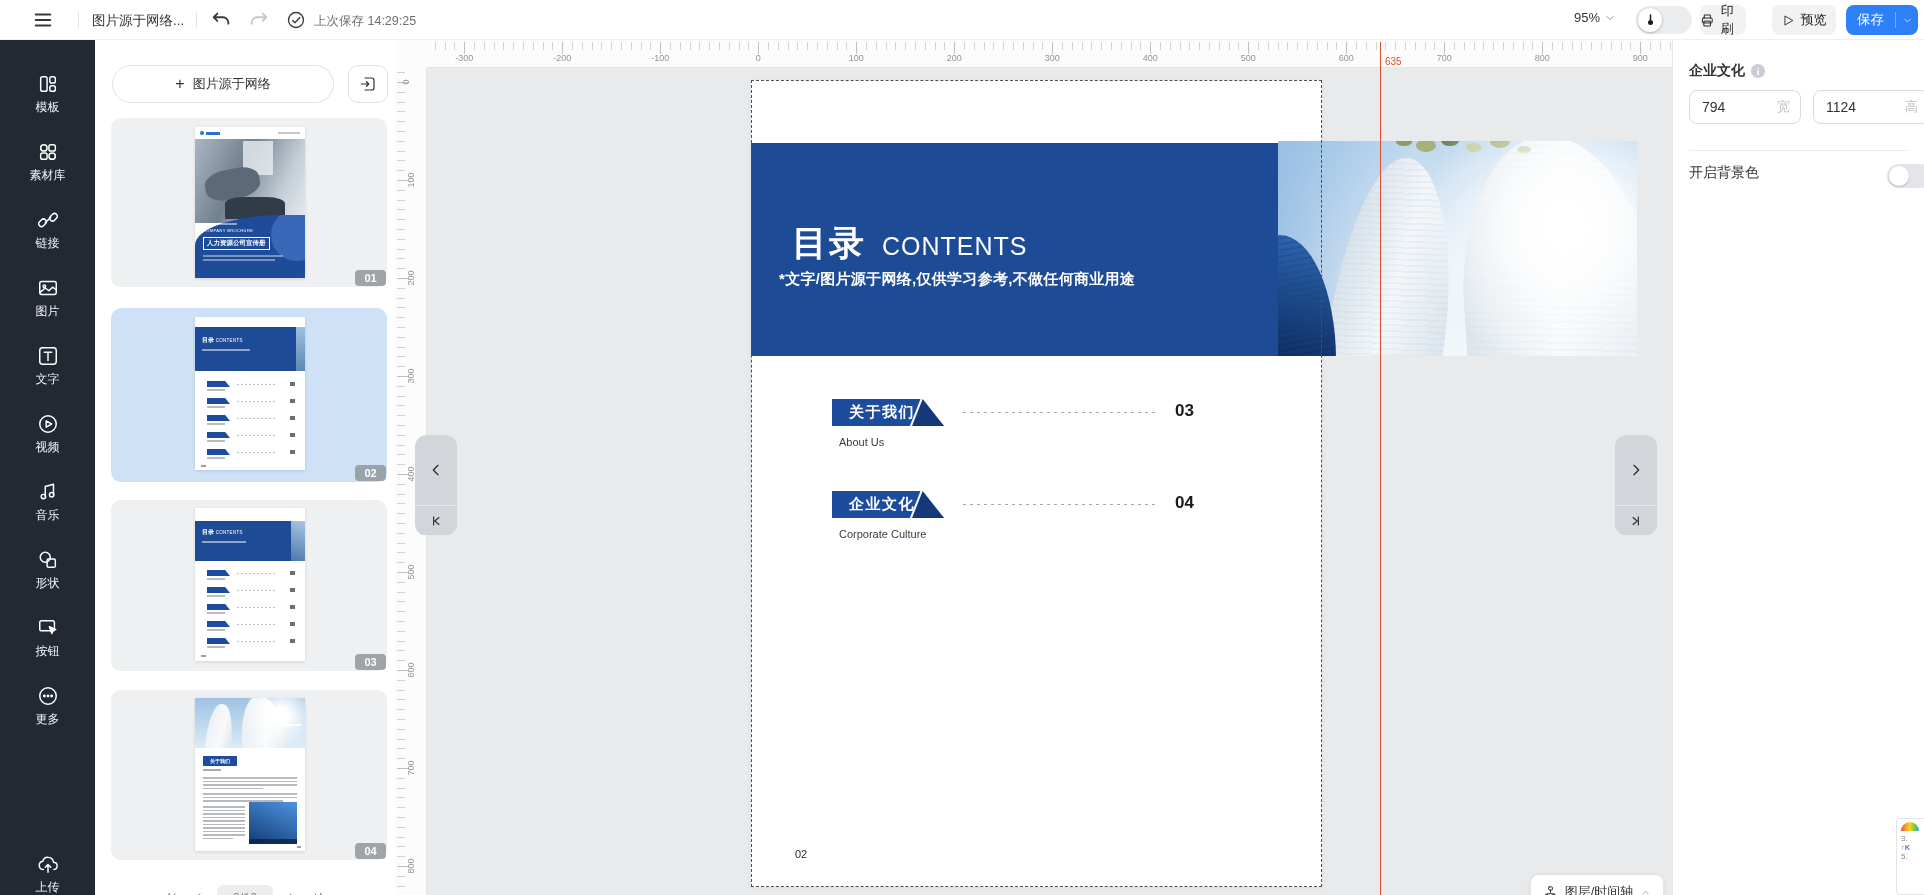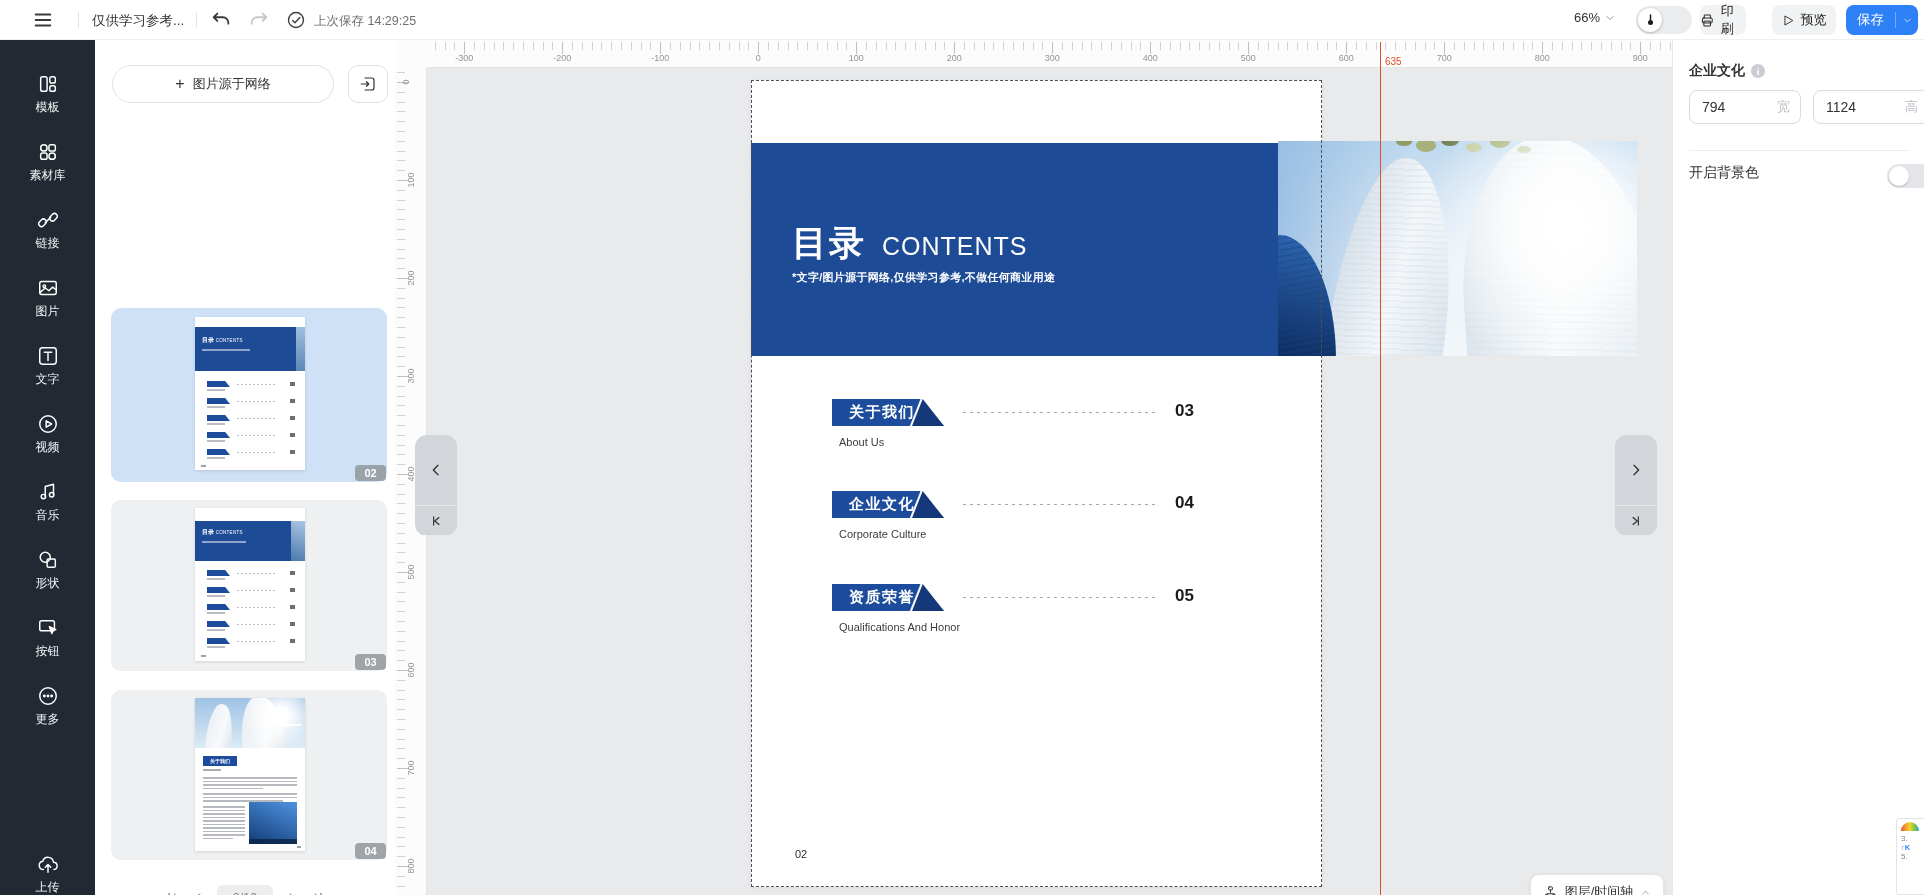--- a/index.html
+++ b/index.html
@@ -74,21 +74,21 @@
   .vlab { position:absolute; left:8px; font-size:9px; color:#949494; transform:translateY(-50%) rotate(-90deg); }
   #guide-line { left:985px; top:2px; width:1px; height:853px; background:#dd4f2e; z-index:40; }
   #guide-label { left:990px; top:16px; font-size:10px; color:#dd4f2e; z-index:40; }
 
   #page { left:356px; top:40px; width:571px; height:807px; background:#fff; box-shadow:0 1px 5px rgba(0,0,0,.06); }
   #page-outline { left:356px; top:40px; width:571px; height:807px; border:1px dashed #4f4f4f; z-index:30; pointer-events:none; }
   #band { left:0; top:63px; width:527px; height:213px; background:#1e4b96; }
   #band-title { left:41px; top:140px; display:flex; align-items:baseline; color:#fff; }
   #band-title .cn { font-size:35px; font-weight:bold; letter-spacing:2px; }
   #band-title .en { font-size:25px; margin-left:16px; letter-spacing:1px; }
-  #band-note { left:41px; top:190px; font-size:11px; font-weight:bold; color:#fff; letter-spacing:.3px; }
+  #band-note { left:28px; top:190px; font-size:15px; font-weight:bold; color:#fff; letter-spacing:.3px; }
 
   #photo { left:527px; top:61px; width:359px; height:215px; overflow:hidden; background:linear-gradient(180deg,#bdd8ee,#e9f1f8 55%,#f3f7fa); }
   #photo .deep { position:absolute; inset:0; background:linear-gradient(90deg,#8fb8e0cc,transparent 38%); }
   #photo .t1 { left:58px; top:16px; width:118px; height:210px; border-radius:50% 50% 0 0/100% 85% 0 0; transform:rotate(7deg);
       background:repeating-linear-gradient(175deg,#ffffff00 0 4px,#c3ced933 4px 6px),linear-gradient(100deg,#cdd9e4,#f3f7fa 55%,#dbe4ec); }
   #photo .t2 { left:182px; top:-6px; width:200px; height:225px; border-radius:45% 55% 0 0/75% 95% 0 0; transform:rotate(-4deg);
       background:repeating-linear-gradient(185deg,#ffffff00 0 5px,#cfd9e233 5px 7px),linear-gradient(95deg,#d8e2ea,#f6f9fb 50%,#e3eaf0); }
   #photo .dark { left:-8px; top:94px; width:66px; height:125px; border-radius:0 85% 0 0/0 100% 0 0;
       background:repeating-linear-gradient(170deg,#ffffff00 0 4px,#1b417f55 4px 6px),linear-gradient(15deg,#0b2a5c,#2f6ab8); }
   #photo .leaves { left:118px; top:-4px; width:16px; height:9px; border-radius:50%; background:#8e9c64;
@@ -134,42 +134,42 @@
 </head>
 <body>
 
 <div class="abs" id="topbar">
   <div class="abs tb-icon" style="left:32px;top:9px">
     <svg class="ic" width="22" height="22" viewBox="0 0 24 24">
         <path d="M4 6h16M4 12h16M4 18h16" stroke-width="2"></path>
       </svg>
   </div>
   <div class="abs tb-sep" style="left:78px"></div>
-  <div class="abs" id="doc-title">仅供学习参考...</div>
+  <div class="abs" id="doc-title">图片源于网络...</div>
   <div class="abs tb-sep" style="left:196px"></div>
   <div class="abs tb-icon" style="left:210px;top:9px">
     <svg class="ic" width="22" height="22" viewBox="0 0 24 24">
         <path d="M8 5 4 9l4 4M4 9h10a6 6 0 0 1 6 6v1" stroke-width="2"></path>
       </svg>
   </div>
   <div class="abs" style="left:248px;top:9px;color:#c3c6ca">
     <svg class="ic" width="22" height="22" viewBox="0 0 24 24">
         <path d="M16 5l4 4-4 4M20 9H10a6 6 0 0 0-6 6v1" stroke-width="2"></path>
       </svg>
   </div>
   <div class="abs tb-icon" style="left:286px;top:10px">
     <svg class="ic" width="20" height="20" viewBox="0 0 24 24">
         <circle cx="12" cy="12" r="9"></circle>
         <path d="M8 12.5l2.8 2.8L16.5 9"></path>
       </svg>
   </div>
   <div class="abs" id="saved-text">上次保存 14:29:25</div>
 
   <div class="abs" id="zoom-ctl">
-    <span>66%</span>
+    <span>95%</span>
     <svg class="ic" width="12" height="12" viewBox="0 0 24 24" style="color:#777">
         <path d="M6 9l6 6 6-6"></path>
       </svg>
   </div>
   <div class="abs" id="touch-toggle">
     <div class="abs" id="touch-knob">
       <svg class="ic" width="15" height="15" viewBox="0 0 24 24">
           <path d="M12 3v8" stroke-width="2.4"></path>
           <circle cx="12" cy="15" r="4" fill="currentColor" stroke="none"></circle>
         </svg>
@@ -295,20 +295,43 @@
     <span style="font-size:16px">+</span>
     <span>图片源于网络</span>
   </div>
   <div class="abs" id="import-btn">
     <svg class="ic" width="18" height="18" viewBox="0 0 24 24">
         <path d="M8 4h9a3 3 0 0 1 3 3v10a3 3 0 0 1-3 3H8"></path>
         <path d="M3 12h10M10 9l3 3-3 3"></path>
       </svg>
   </div>
 
+  <div class="abs pcard" style="top:78px;height:169px">
+    <div class="abs pthumb" style="top:9px;height:151px">
+      <div class="abs tstrip">
+        <div class="bar" style="left:5px;top:4px;width:4px;height:4px;border-radius:50%;background:#2e6fd0"></div>
+        <div class="bar" style="left:11px;top:5px;width:14px;height:2.5px;background:#2e6fd0"></div>
+        <div class="bar" style="right:5px;top:5px;width:22px;height:2px;background:#c3c8cd"></div>
+      </div>
+      <div class="abs tc-photo">
+        <div class="bar" style="left:48px;top:2px;width:30px;height:34px;background:#e9eef3;opacity:.8"></div>
+        <div class="bar" style="left:10px;top:30px;width:55px;height:30px;background:#5c6a77;border-radius:40%;transform:rotate(-12deg)"></div>
+        <div class="bar" style="left:30px;top:58px;width:60px;height:22px;background:#323c48;border-radius:30% 30% 0 0"></div>
+      </div>
+      <div class="abs tc-curve">
+        <div class="arc"></div>
+        <div class="bar" style="left:8px;top:8px;width:34px;height:2px;background:rgba(255,255,255,.5)"></div>
+        <div class="bar" style="left:8px;top:13px;color:#fff;font-size:4px;letter-spacing:.4px">COMPANY BROCHURE</div>
+        <div class="tc-title">人力资源公司宣传册</div>
+        <div class="bar" style="left:8px;top:40px;width:80px;height:1.5px;background:rgba(255,255,255,.4)"></div>
+        <div class="bar" style="left:8px;top:44px;width:72px;height:1.5px;background:rgba(255,255,255,.4)"></div>
+      </div>
+    </div>
+    <div class="abs pbadge">01</div>
+  </div>
 
   <div class="abs pcard sel" style="top:268px;height:174px">
     <div class="abs pthumb" style="top:9px;height:153px">
       <div class="mini-band" style="top:10px;height:44px">
         <div class="mt"><span>目录</span> <i>CONTENTS</i></div>
         <div class="bar" style="left:7px;top:22px;width:48px;height:1.5px;background:rgba(255,255,255,.5)"></div>
         <div class="bar" style="right:0;top:0;width:9px;height:44px;background:linear-gradient(180deg,#9fc0e0,#5d86b4)"></div>
       </div>
       <div class="mrow" style="top:64px">
           <div class="mb"></div>
@@ -710,31 +733,20 @@
       <div class="tbadge">
           <div class="m"></div>
           <div class="w"></div>
           <div class="d"></div>
           <span class="t">企业文化</span>
         </div>
       <div class="toc-en">Corporate Culture</div>
       <div class="toc-lead"></div>
       <div class="toc-num">04</div>
     </div>
-    <div class="abs toc-row" style="top:504px">
-      <div class="tbadge">
-          <div class="m"></div>
-          <div class="w"></div>
-          <div class="d"></div>
-          <span class="t">资质荣誉</span>
-        </div>
-      <div class="toc-en">Qualifications And Honor</div>
-      <div class="toc-lead"></div>
-      <div class="toc-num">05</div>
-    </div>
 
     <div class="abs" id="page-num">02</div>
   </div>
   <div class="abs" id="page-outline"></div>
 
   <div class="abs" id="guide-line"></div>
   <div class="abs" id="guide-label">635</div>
 
   <div class="abs navgrp" id="nav-left">
     <div class="nb big">

